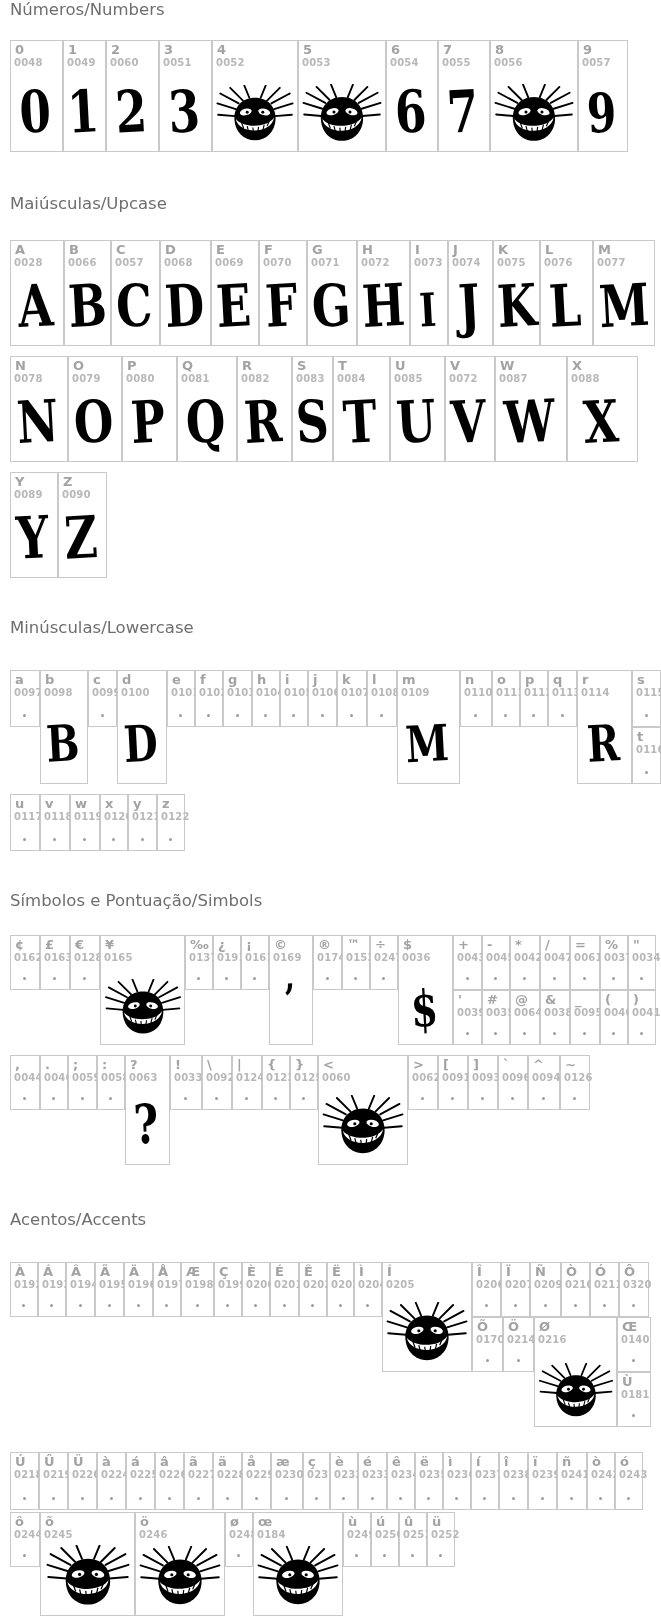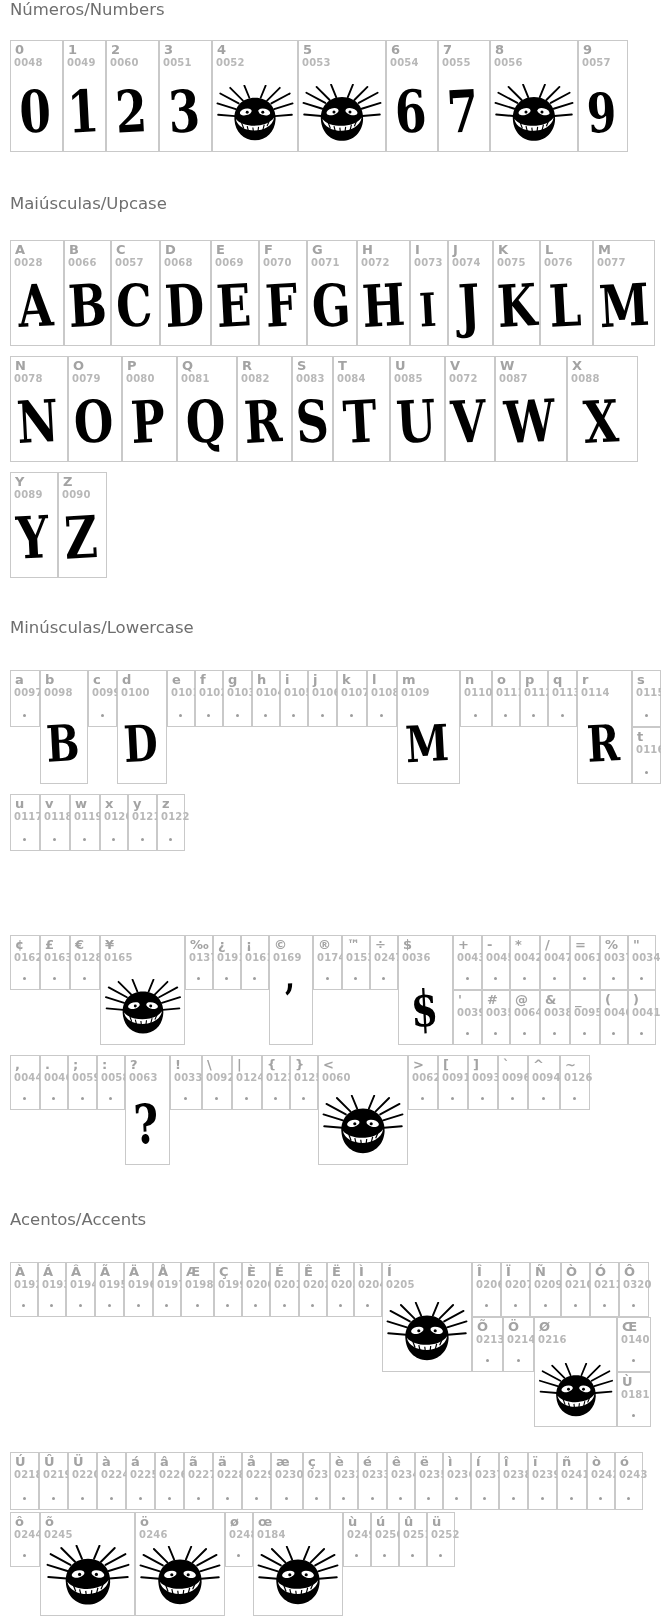--- a/index.html
+++ b/index.html
@@ -385,20 +385,21 @@
     <div class="cell" style="left: 128px; top: 794px; width: 29px; height: 57px;">
       <span class="ch">y</span>
       <span class="code">0121</span>
       <span class="dot"></span>
     </div>
     <div class="cell" style="left: 157px; top: 794px; width: 28px; height: 57px;">
       <span class="ch">z</span>
       <span class="code">0122</span>
       <span class="dot"></span>
     </div>
+    <div class="sec-title" style="left: 10px; top: 891px;">Símbolos e Pontuação/Simbols</div>
     <div class="cell" style="left: 10px; top: 935px; width: 30px; height: 55px;">
       <span class="ch">¢</span>
       <span class="code">0162</span>
       <span class="dot"></span>
     </div>
     <div class="cell" style="left: 40px; top: 935px; width: 30px; height: 55px;">
       <span class="ch">£</span>
       <span class="code">0163</span>
       <span class="dot"></span>
     </div>
@@ -763,21 +764,21 @@
       <span class="code">0211</span>
       <span class="dot"></span>
     </div>
     <div class="cell" style="left: 619px; top: 1262px; width: 30px; height: 55px;">
       <span class="ch">Ô</span>
       <span class="code">0320</span>
       <span class="dot"></span>
     </div>
     <div class="cell" style="left: 472px; top: 1317px; width: 31px; height: 55px;">
       <span class="ch">Õ</span>
-      <span class="code">0213</span>
+      <span class="code">0170</span>
       <span class="dot"></span>
     </div>
     <div class="cell" style="left: 503px; top: 1317px; width: 31px; height: 55px;">
       <span class="ch">Ö</span>
       <span class="code">0214</span>
       <span class="dot"></span>
     </div>
     <div class="cell" style="left: 534px; top: 1317px; width: 83px; height: 110px;">
       <span class="ch">Ø</span>
       <span class="code">0216</span>

